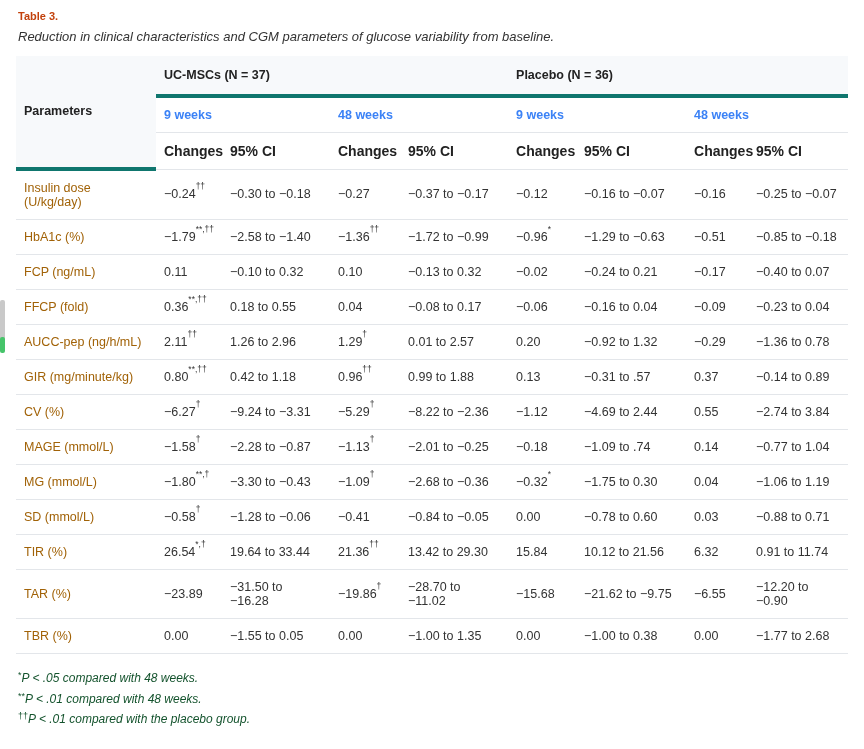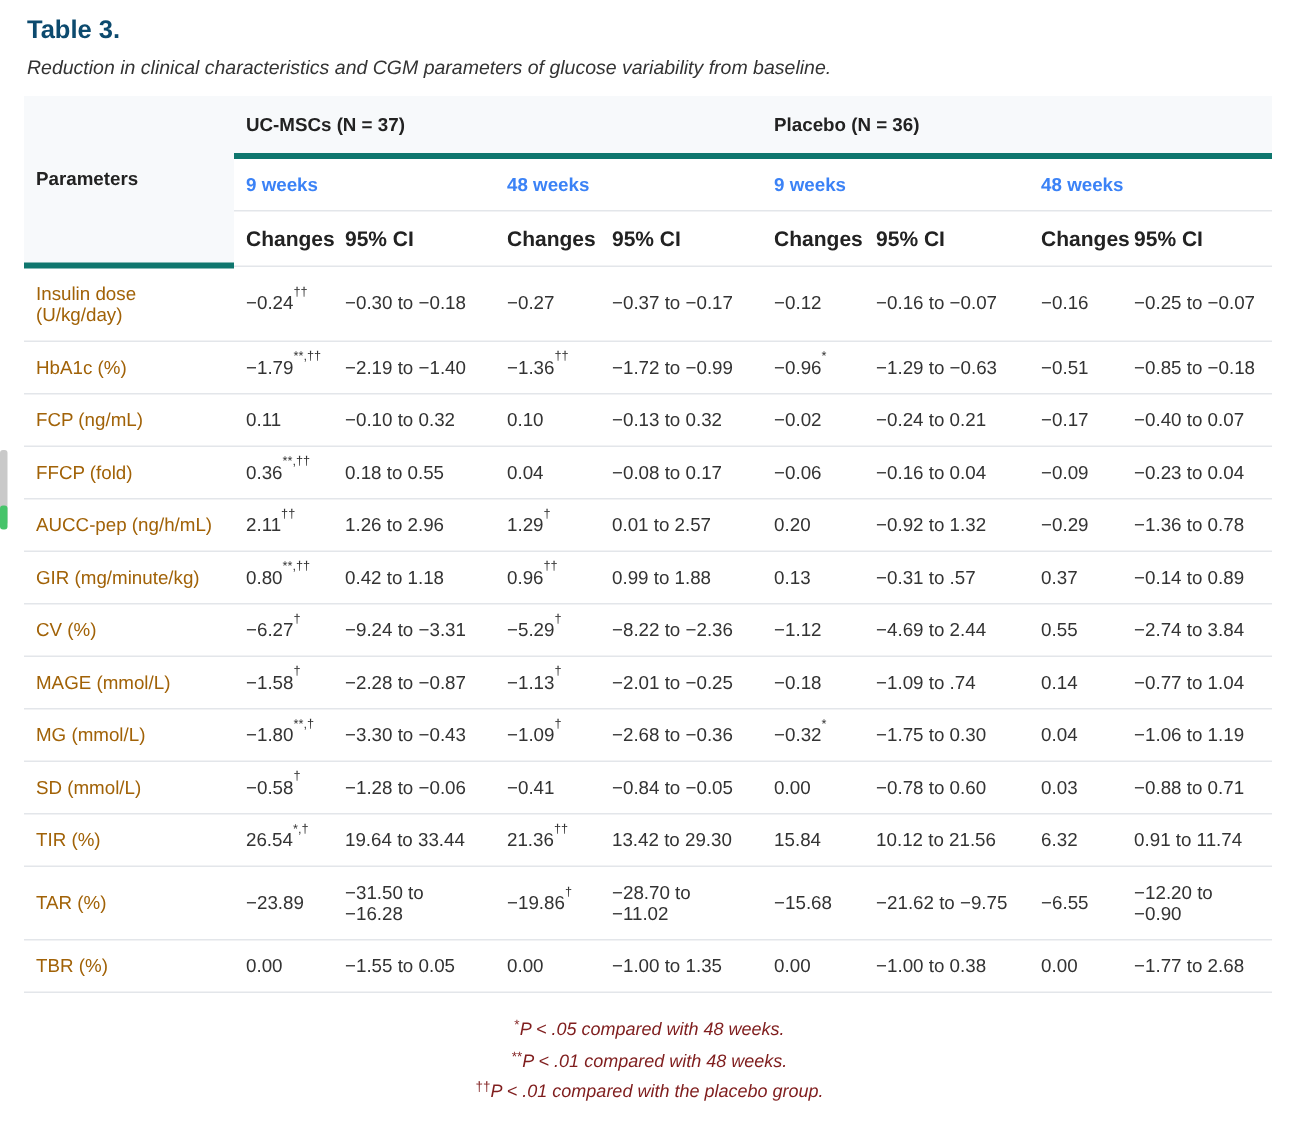--- a/index.html
+++ b/index.html
@@ -16,22 +16,22 @@
     position: relative;
     overflow: hidden;
   }
   .page {
     padding: 10px 16px 0 16px;
     box-sizing: border-box;
     width: 864px;
   }
   .table-label {
     font-weight: bold;
-    font-size: 17px;
-    color: #0c4a6e;
+    font-size: 11px;
+    color: #c2410c;
     margin: 0 0 6px 2px;
   }
   .table-caption {
     font-size: 13px;
     color: #333;
     margin: 0 0 10px 2px;
     line-height: 1.35;
     font-style: italic;
   }
   table.data {
@@ -75,23 +75,22 @@
   }
   sup {
     font-size: 8.5px;
     line-height: 0;
     position: relative;
     top: -4px;
   }
   .footnotes {
     margin: 14px 0 0 2px;
     font-size: 12px;
-    color: #7f1d1d;
+    color: #14532d;
     line-height: 1.72;
-    text-align: center;
   }
   .footnotes div {
     white-space: nowrap;
   }
   .footnotes .fn-mark {
     font-size: 9px;
     position: relative;
     top: -4px;
   }
   .footnotes i {
@@ -180,21 +179,21 @@
           <td><span>−0.27</span></td>
           <td><span>−0.37 to −0.17</span></td>
           <td><span>−0.12</span></td>
           <td><span>−0.16 to −0.07</span></td>
           <td><span>−0.16</span></td>
           <td><span>−0.25 to −0.07</span></td>
         </tr>
         <tr>
           <td>HbA1c (%)</td>
           <td><span>−1.79</span><sup>**,††</sup></td>
-          <td><span>−2.19 to −1.40</span></td>
+          <td><span>−2.58 to −1.40</span></td>
           <td><span>−1.36</span><sup>††</sup></td>
           <td><span>−1.72 to −0.99</span></td>
           <td><span>−0.96</span><sup>*</sup></td>
           <td><span>−1.29 to −0.63</span></td>
           <td><span>−0.51</span></td>
           <td><span>−0.85 to −0.18</span></td>
         </tr>
         <tr>
           <td>FCP (ng/mL)</td>
           <td><span>0.11</span></td>

